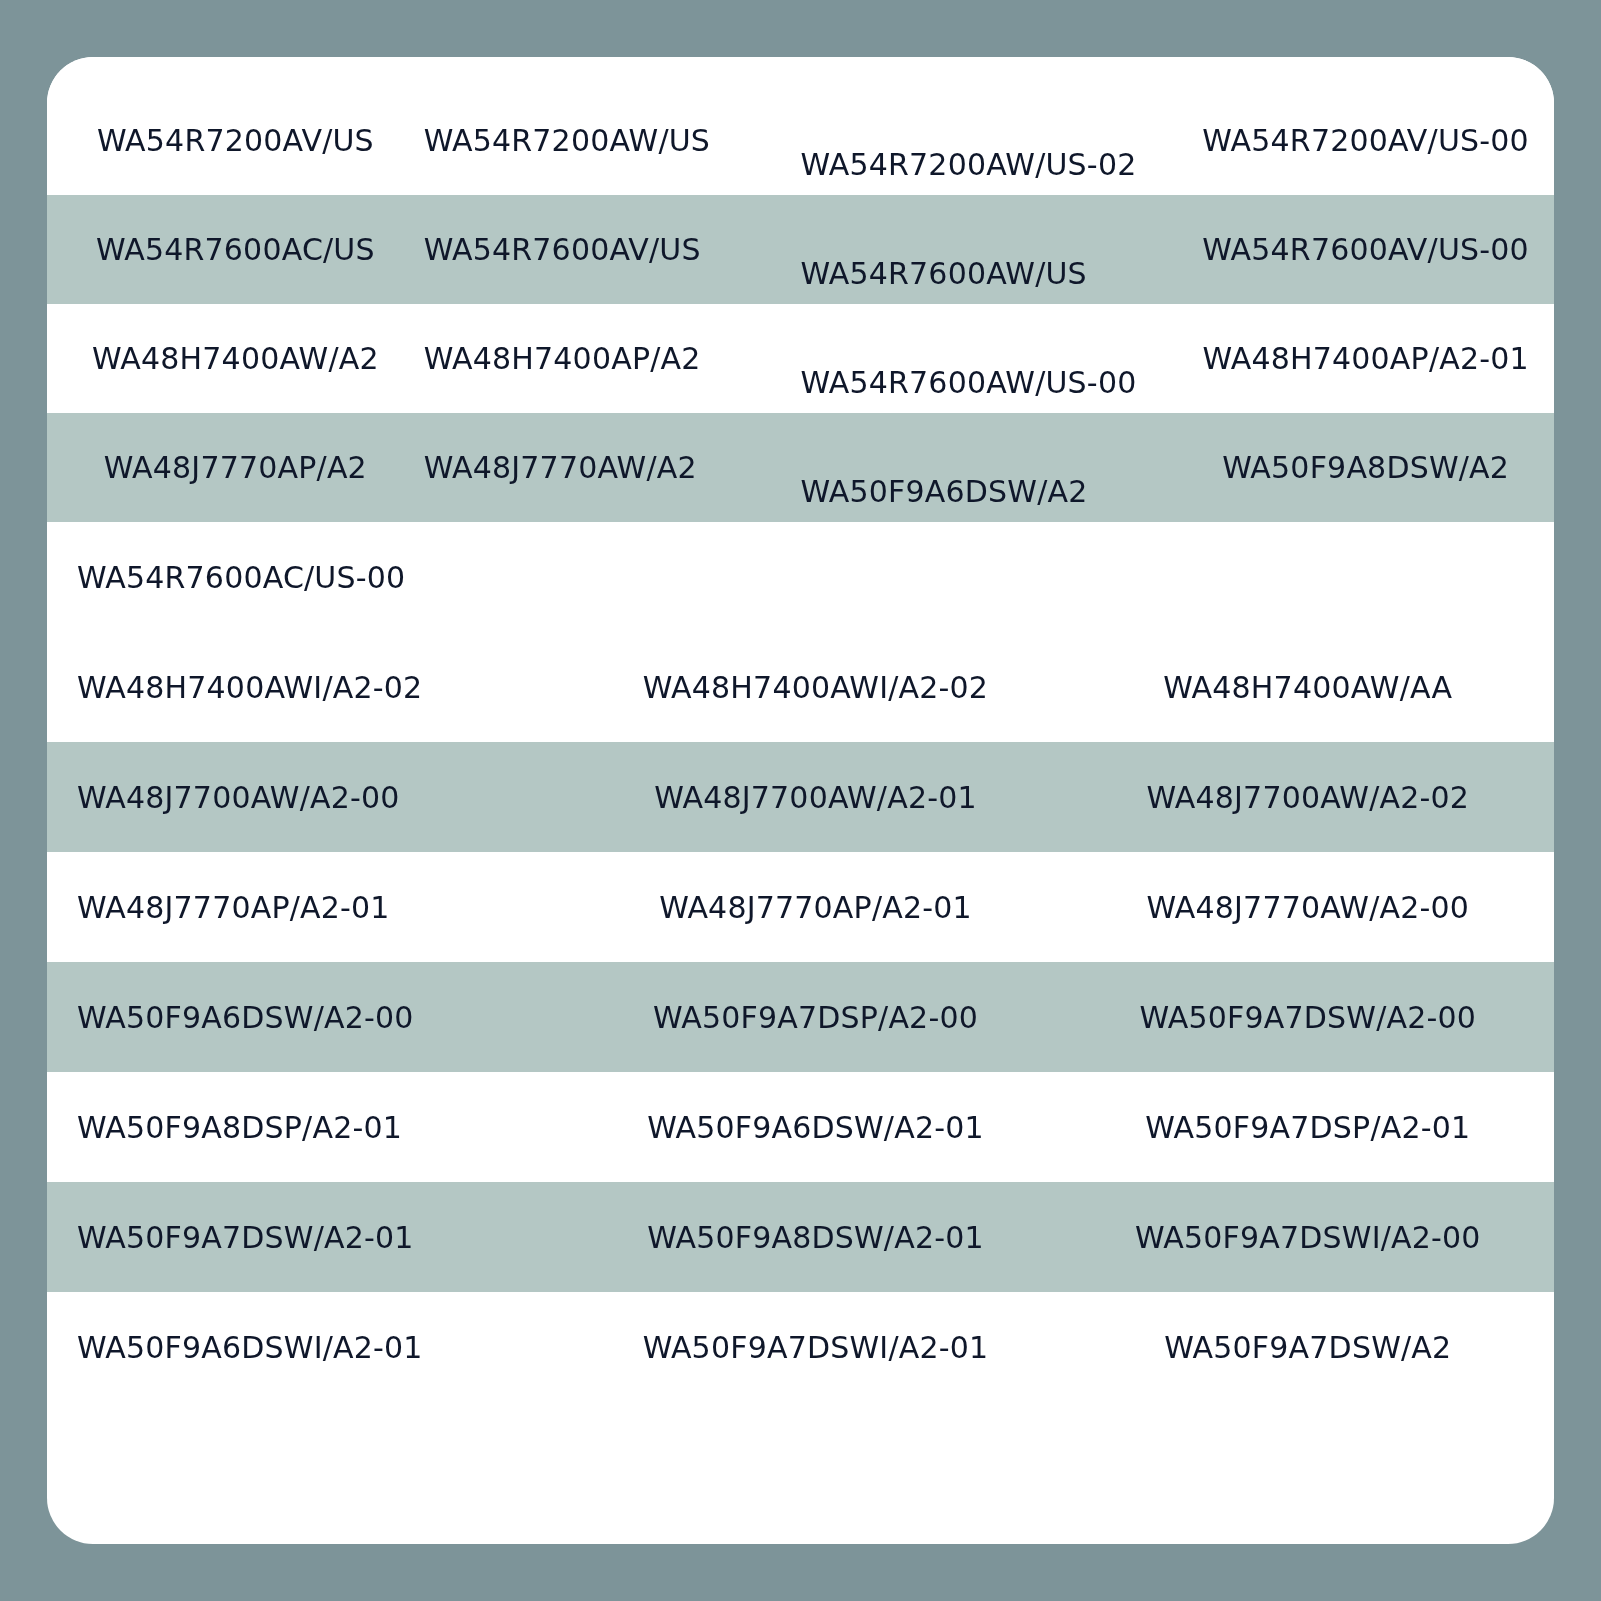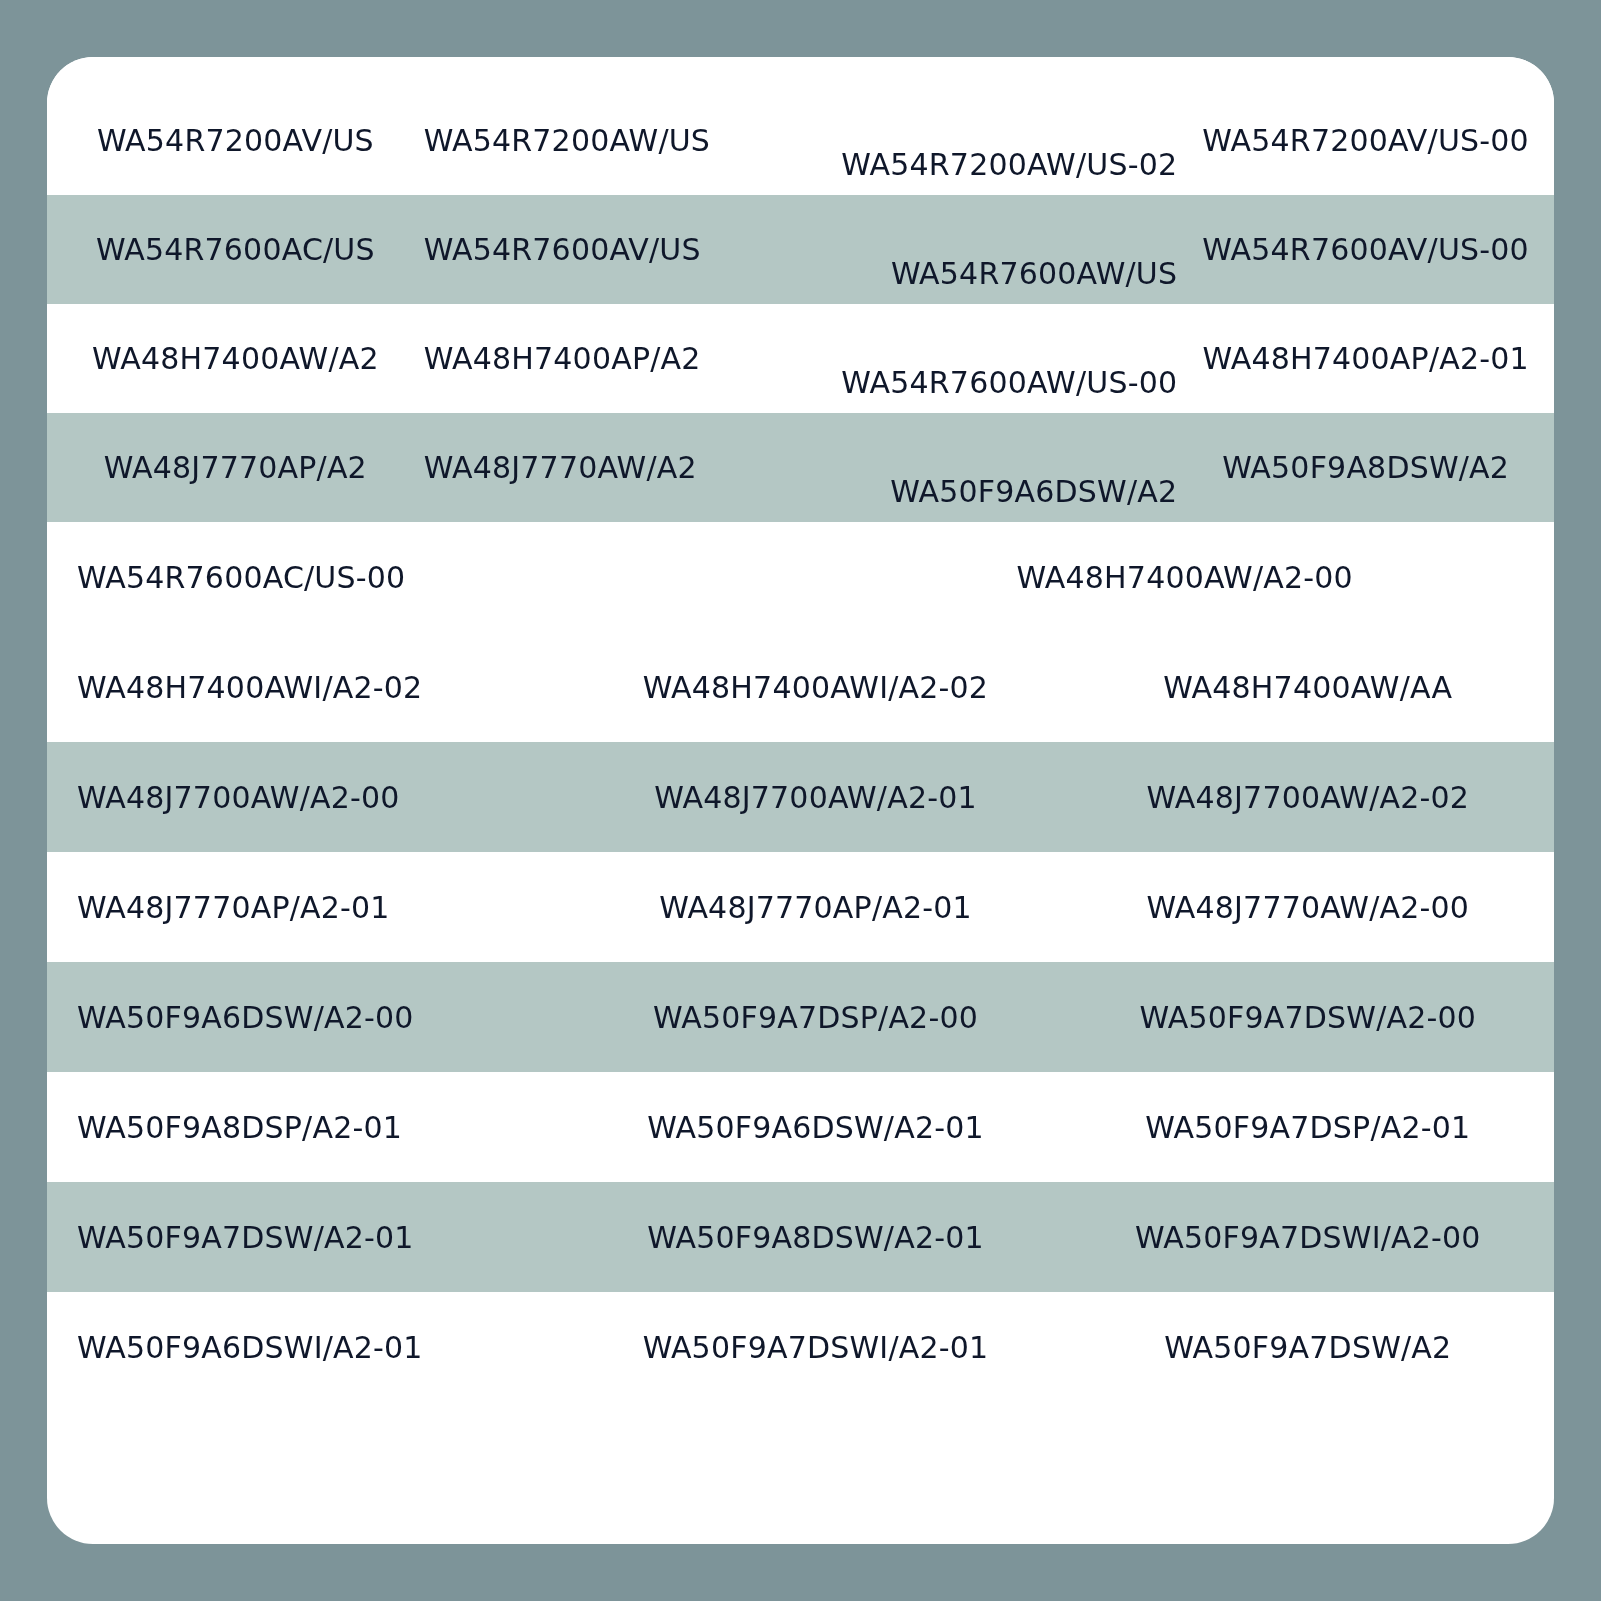--- a/index.html
+++ b/index.html
@@ -52,21 +52,21 @@
     white-space: nowrap;
     text-align: center;
     box-sizing: border-box;
   }
   
   .row.r4 .cell {
     flex: 1 1 0;
   }
   .row.r4 .cell:nth-child(1) { text-align: center; }
   .row.r4 .cell:nth-child(2) { text-align: left; }
-  .row.r4 .cell:nth-child(3) { text-align: right; margin-top: 48px; }
+  .row.r4 .cell:nth-child(3) { text-align: left; margin-top: 48px; }
   .row.r4 .cell:nth-child(4) { text-align: center; }
 
   
   .row.r3 .cell { flex: 1 1 0; }
   .row.r3 .cell:nth-child(1) { text-align: left; padding-left: 30px; }
   .row.r3 .cell:nth-child(2) { text-align: center; }
   .row.r3 .cell:nth-child(3) { text-align: center; }
 
   .spacer-top { height: 29px; background: #ffffff; }
 </style>
@@ -95,21 +95,20 @@
         <div class="cell">WA48H7400AP/A2-01</div>
       </div>
       <div class="row r4 shaded">
         <div class="cell">WA48J7770AP/A2</div>
         <div class="cell">WA48J7770AW/A2</div>
         <div class="cell">WA50F9A6DSW/A2</div>
         <div class="cell">WA50F9A8DSW/A2</div>
       </div>
       <div class="row r3">
         <div class="cell">WA54R7600AC/US-00</div>
-        <div class="cell">WA48H7400AW/A2-00</div>
       </div>
       <div class="row r3">
         <div class="cell">WA48H7400AWI/A2-02</div>
         <div class="cell">WA48H7400AWI/A2-02</div>
         <div class="cell">WA48H7400AW/AA</div>
       </div>
       <div class="row r3 shaded">
         <div class="cell">WA48J7700AW/A2-00</div>
         <div class="cell">WA48J7700AW/A2-01</div>
         <div class="cell">WA48J7700AW/A2-02</div>

